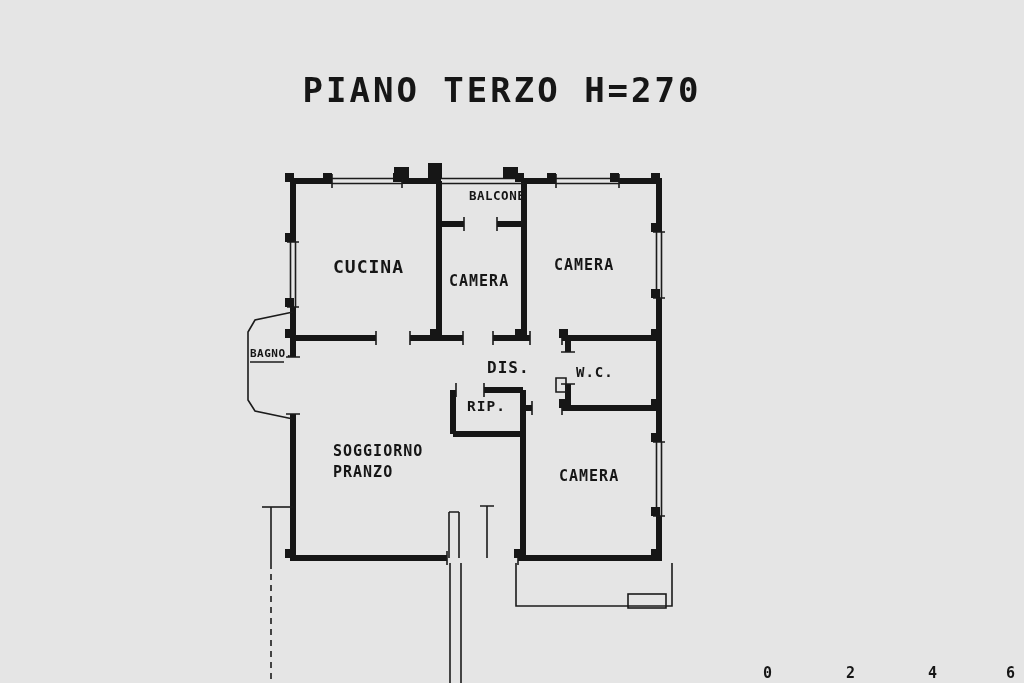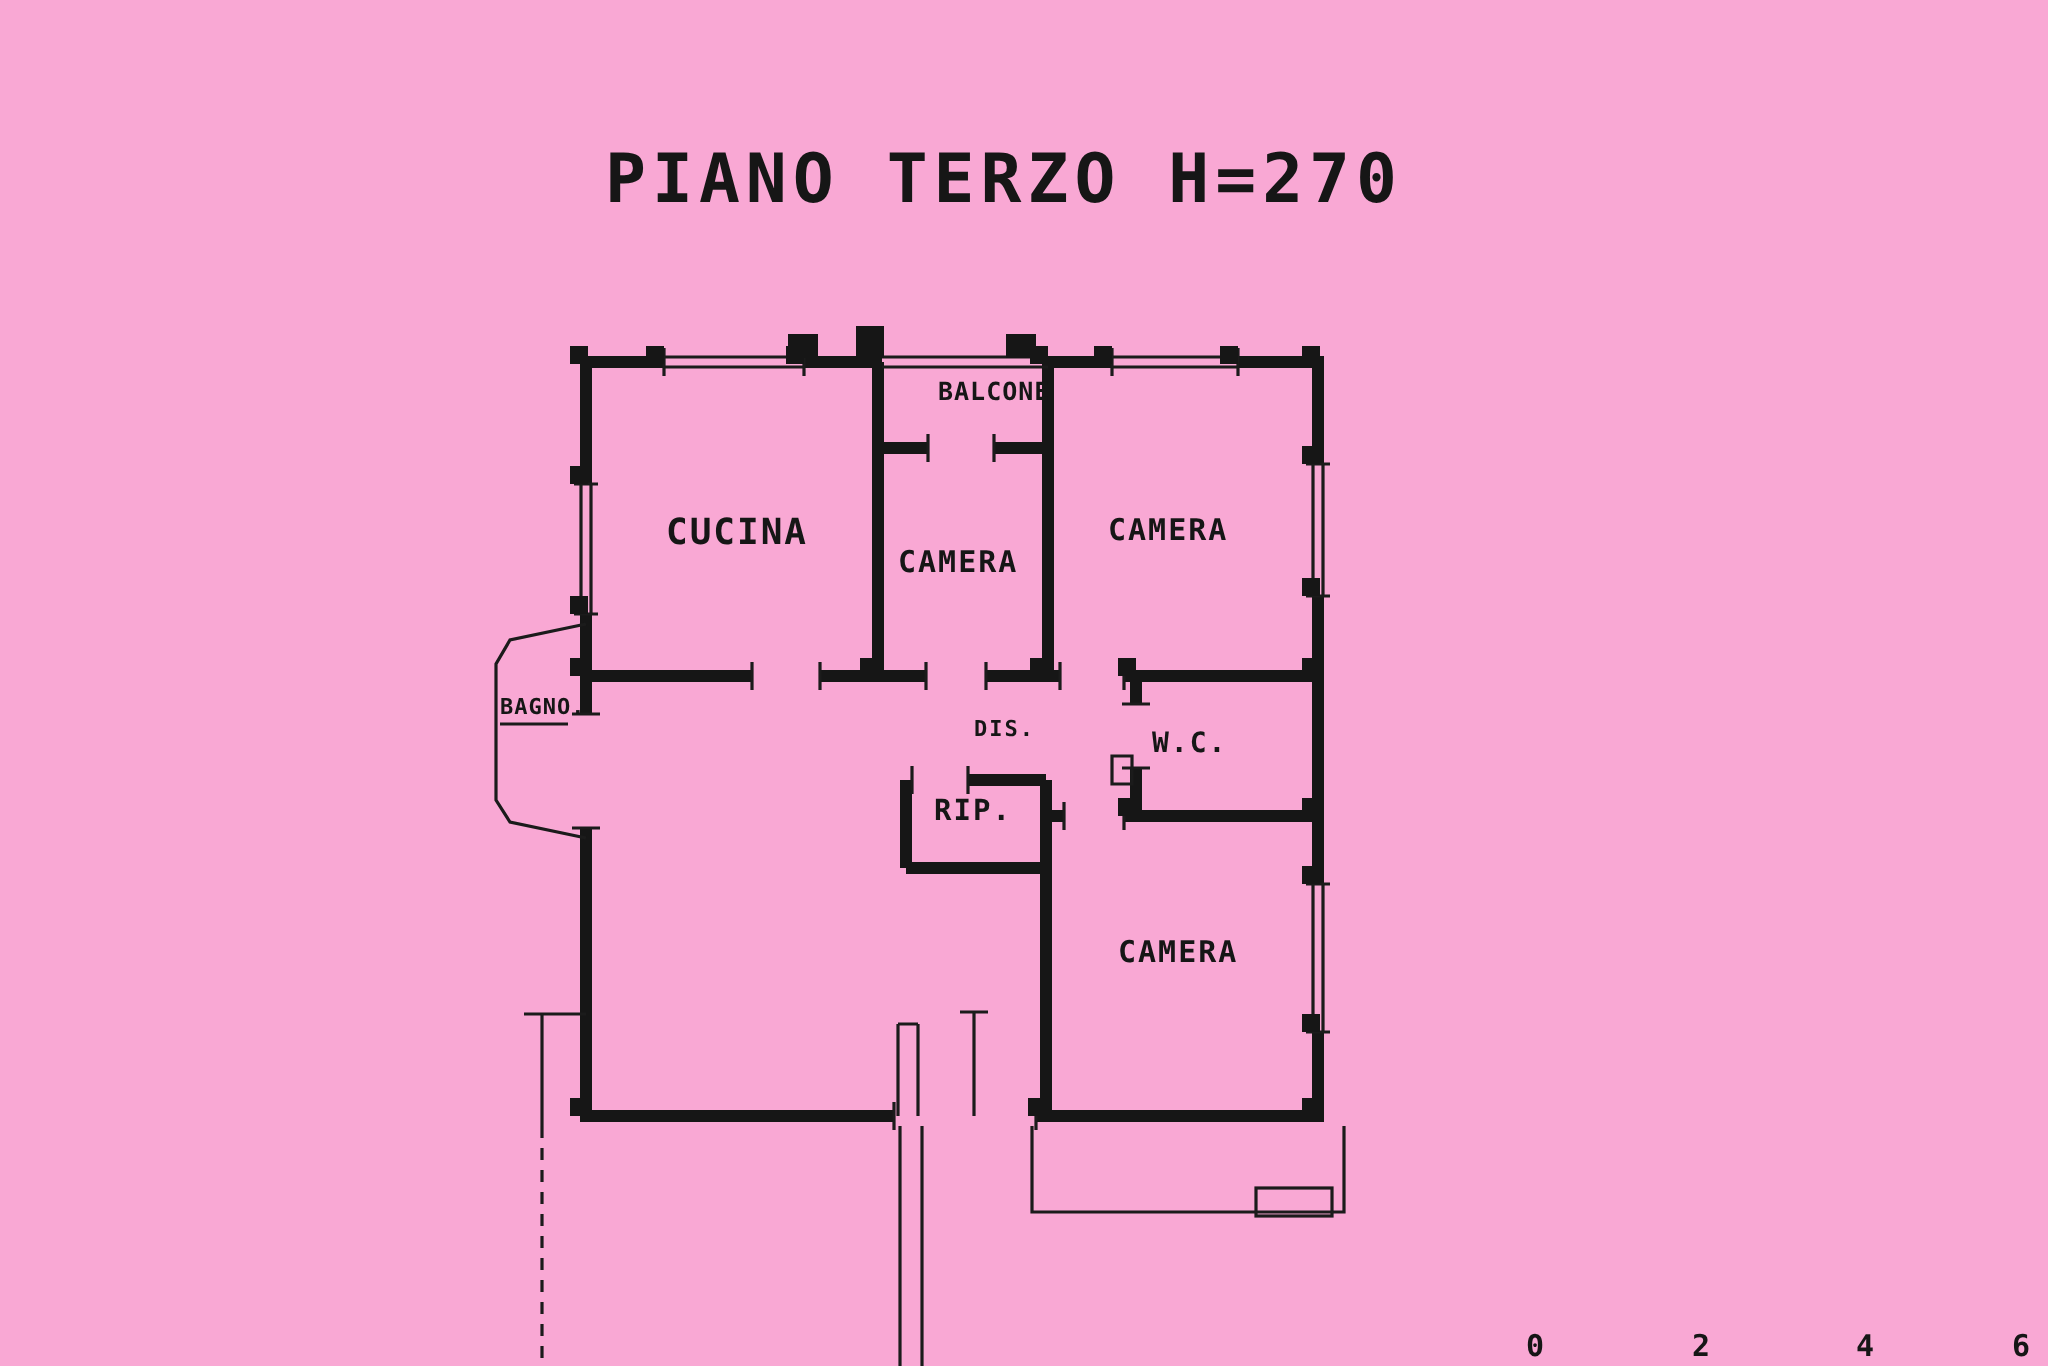--- a/index.html
+++ b/index.html
@@ -1,19 +1,19 @@
 <!DOCTYPE html>
 <html><head>
 <meta charset="utf-8">
 <style>
   html,body{margin:0;padding:0;background:#ffffff;}
   .canvas{
     position:relative;
     width:1024px;height:683px;
-    background:#f9a8d4;
+    background:#e5e5e5;
     overflow:hidden;
     font-family:"DejaVu Sans Mono", monospace;
   }
   .plan-svg{position:absolute;left:0;top:0;}
   .lbl{
     position:absolute;
     color:#161616;
     font-weight:bold;
     white-space:nowrap;
     letter-spacing:1px;
@@ -22,21 +22,21 @@
     left:262px;top:70px;width:480px;
     text-align:center;
     font-size:34px;
     letter-spacing:3px;
   }
   .balcone{left:442px;top:188px;font-size:12.5px;letter-spacing:0.5px;margin-left:27px;}
   .cucina{left:333px;top:256px;font-size:18px;}
   .bagno{left:449px;top:272px;font-size:15px;}
   .camera-top{left:554px;top:256px;font-size:15px;}
   .balc{left:250px;top:347px;font-size:11px;letter-spacing:0.5px;}
-  .dis{left:487px;top:358px;font-size:11px;}
+  .dis{left:487px;top:358px;font-size:16px;}
   .wc{left:576px;top:364px;font-size:14px;}
   .rip{left:467px;top:398px;font-size:14.5px;text-align:center;}
   .soggiorno{left:333px;top:441px;font-size:15px;line-height:21px;}
   .camera-bottom{left:559px;top:467px;font-size:15px;}
   .scale-num{top:664px;font-size:15px;letter-spacing:0;}
   .sn0{left:763px;} .sn2{left:846px;} .sn4{left:928px;} .sn6{left:1006px;}
 
   .wall{stroke:#161616;stroke-width:6;fill:none;stroke-linecap:butt;}
   .thin{stroke:#1b1b1b;stroke-width:1.6;fill:none;}
   .dash{stroke:#1b1b1b;stroke-width:1.6;fill:none;stroke-dasharray:6 5;}
@@ -181,20 +181,24 @@
 
   <div class="lbl balcone">BALCONE</div>
   <div class="lbl cucina">CUCINA</div>
   <div class="lbl bagno">CAMERA</div>
   <div class="lbl camera-top">CAMERA</div>
   <div class="lbl balc">BAGNO.</div>
   <div class="lbl dis">DIS.</div>
   <div class="lbl wc">W.C.</div>
   <div class="lbl rip">RIP.</div>
 
+  <div class="lbl soggiorno">
+    <div>SOGGIORNO</div>
+    <div>PRANZO</div>
+  </div>
 
   <div class="lbl camera-bottom">CAMERA</div>
 
   <div class="lbl scale-num sn0">0</div>
   <div class="lbl scale-num sn2">2</div>
   <div class="lbl scale-num sn4">4</div>
   <div class="lbl scale-num sn6">6</div>
 
 </div>
 

